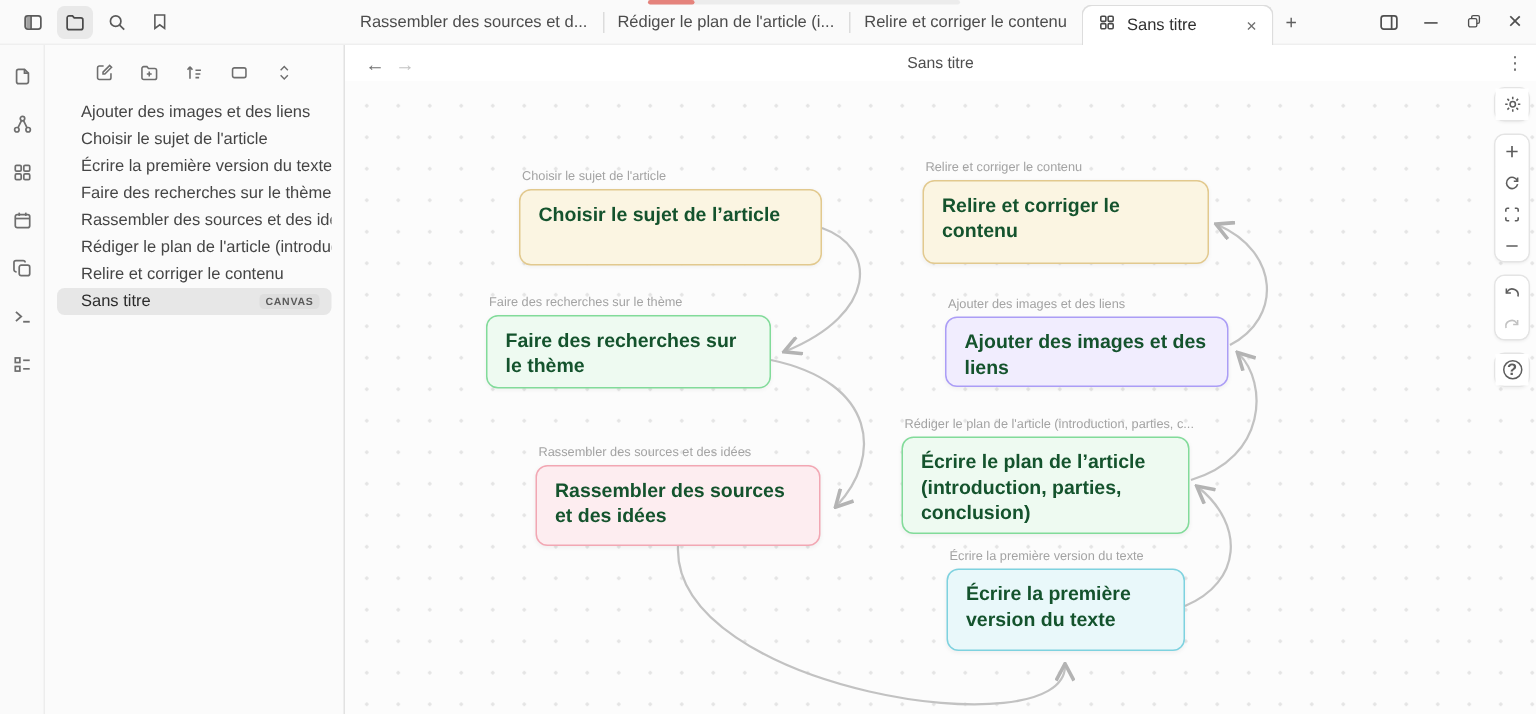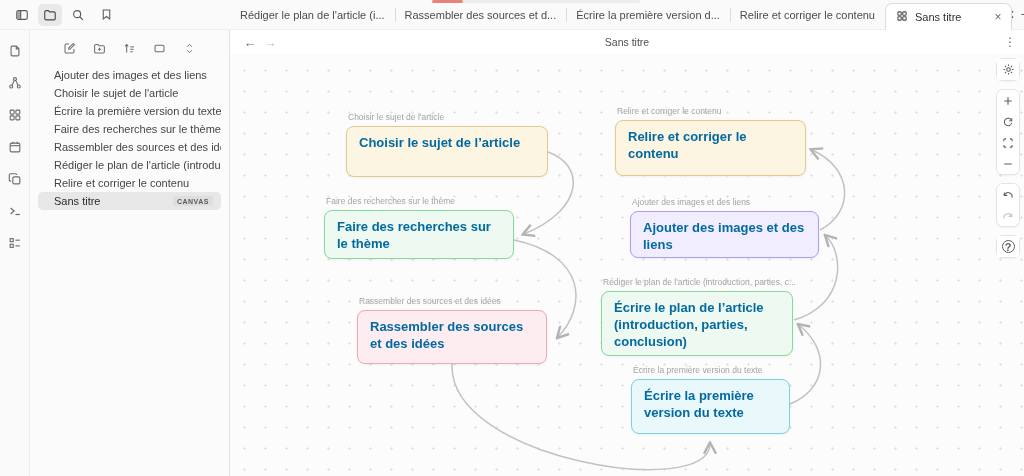--- a/index.html
+++ b/index.html
@@ -73,21 +73,21 @@
   .canvas { position:relative; flex:1; background-color:#fcfcfc;
     background-image:radial-gradient(#e4e4e4 1px, transparent 1.2px);
     background-size:21px 21px; background-position:4px 6px; overflow:hidden; }
 
   .edges { position:absolute; left:0; top:0; width:794px; height:422px; z-index:1; pointer-events:none; }
 
   .node { position:absolute; z-index:2; }
   .node-label { position:absolute; top:-14px; left:2px; font-size:8.5px; color:#a3a3a3;
     white-space:nowrap; }
   .node-card { width:100%; height:100%; border-radius:8px; border:1.5px solid;
-    padding:8px 12px; font-size:13px; font-weight:bold; color:#0369a1; line-height:1.3;
+    padding:8px 12px; font-size:13px; font-weight:bold; color:#14532d; line-height:1.3;
     box-shadow:0 1px 3px rgba(0,0,0,.05); cursor:pointer; }
   .c-yellow .node-card { background:#fbf5e2; border-color:#e2c98e; }
   .c-green  .node-card { background:#eefaf1; border-color:#82db9a; }
   .c-purple .node-card { background:#f1edfe; border-color:#ab9df6; }
   .c-pink   .node-card { background:#fdedf0; border-color:#f2a7b3; }
   .c-cyan   .node-card { background:#e9f8fa; border-color:#7ed2df; }
 
   
   .rail { position:absolute; right:4px; top:4px; z-index:3; display:flex; flex-direction:column;
     gap:8px; align-items:center; }
@@ -132,27 +132,24 @@
       </div>
       <div class="tb-btn">
         <svg width="13" height="13" viewBox="0 0 16 16" fill="none" stroke="#5a5a5a" stroke-width="1.3">
           <path d="M4 2.5h8v11l-4-3-4 3z"></path>
         </svg>
       </div>
     </div>
 
     <div class="tabs">
       <div class="tab">
+        <span>Rassembler des sources et d...</span>
+      </div>
+      <div class="tab">
         <span>Rédiger le plan de l'article (i...</span>
-      </div>
-      <div class="tab">
-        <span>Rassembler des sources et d...</span>
-      </div>
-      <div class="tab">
-        <span>Écrire la première version d...</span>
       </div>
       <div class="tab">
         <span>Relire et corriger le contenu</span>
       </div>
       <div class="tab active">
         <span>
           <svg width="12" height="12" viewBox="0 0 16 16" fill="none" stroke="#4a4a4a" stroke-width="1.4">
             <rect x="2.5" y="2.5" width="4.5" height="4.5" rx="1"></rect>
               <rect x="9" y="2.5" width="4.5" height="4.5" rx="1"></rect>
             <rect x="2.5" y="9" width="4.5" height="4.5" rx="1"></rect>

